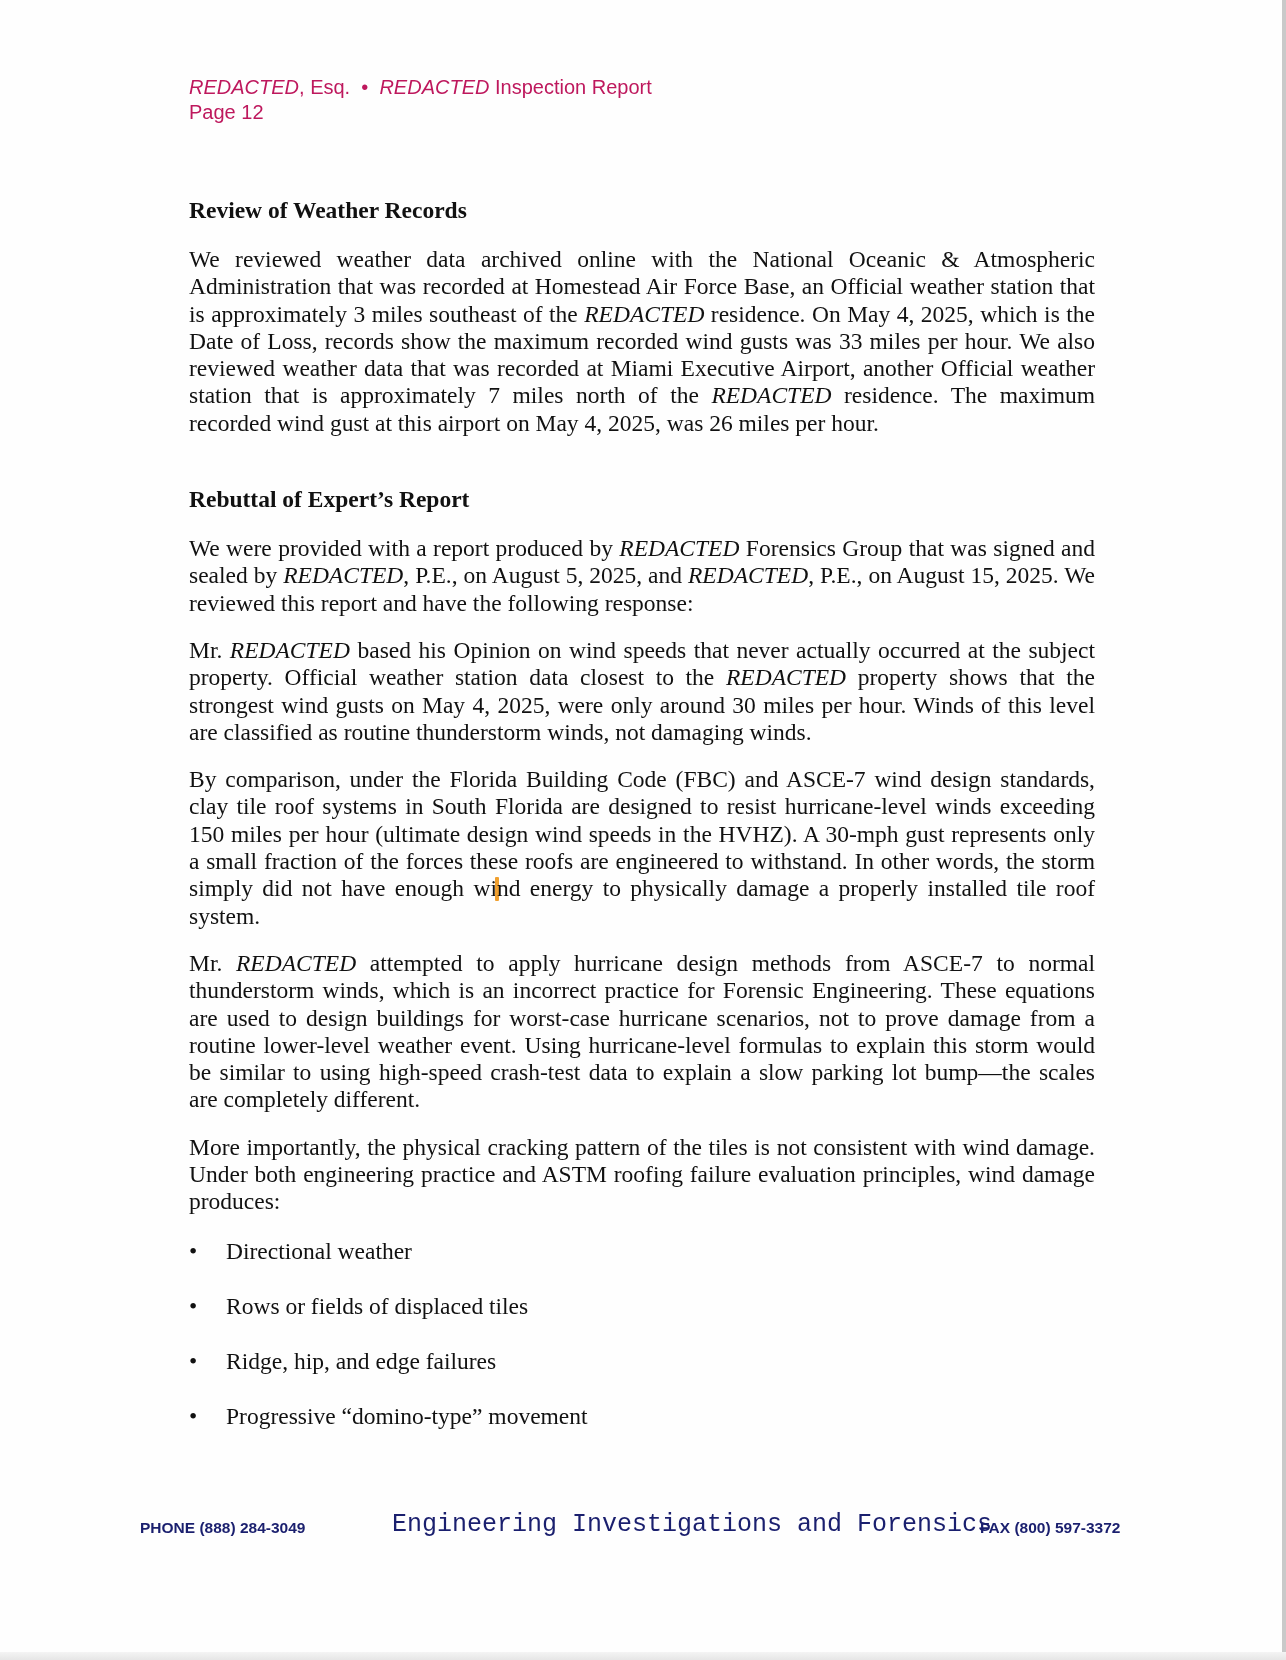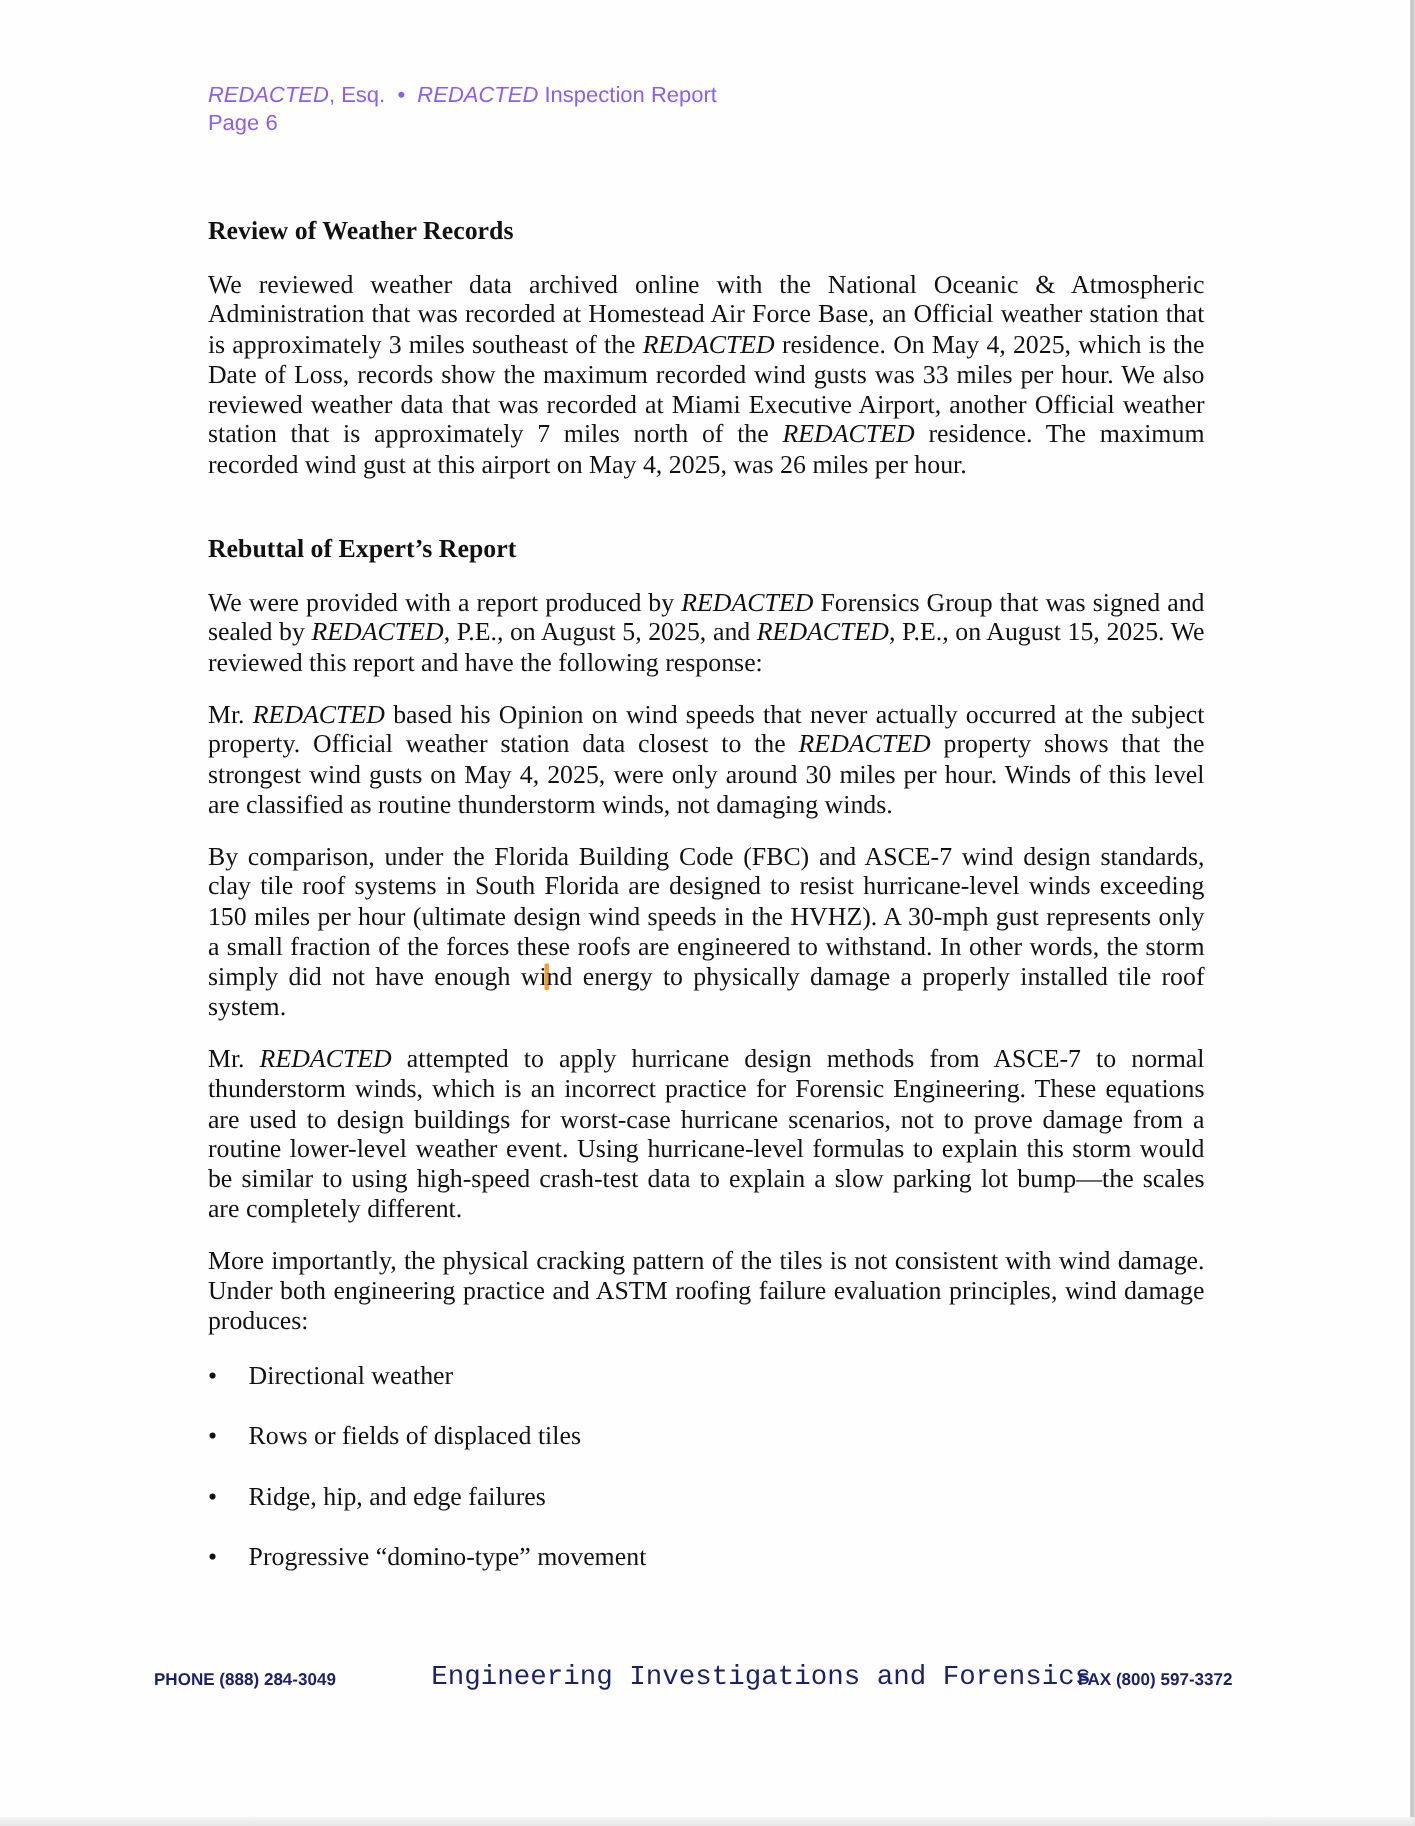--- a/index.html
+++ b/index.html
@@ -17,21 +17,21 @@
     position: absolute; right: 0; top: 0; width: 4px; height: 1660px;
     background: #c9c9c9;
   }
   .bottom-edge {
     position: absolute; left: 0; bottom: 0; width: 1286px; height: 8px;
     background: linear-gradient(#f4f4f4, #e6e6e6);
   }
   .header {
     position: absolute; left: 189px; top: 75px;
     font-family: "Liberation Sans", "DejaVu Sans", sans-serif;
-    font-size: 20px; line-height: 25px; color: #8b5cf6;
+    font-size: 20px; line-height: 25px; color: #be185d;
   }
   .header i { font-style: italic; }
   .content {
     position: absolute; left: 189px; top: 196px; width: 906px;
     font-size: 23.5px; line-height: 27.3px;
   }
   h2 {
     font-size: 23.5px; font-weight: bold; margin: 0 0 22px 0; line-height: 28px;
   }
   p { margin: 0 0 20px 0; text-align: justify; }
@@ -57,21 +57,21 @@
   .footer .tag { position: absolute; left: 392px; top: 0; font-size: 25px; font-family: Liberation Mono, monospace; }
   .footer .fax { position: absolute; left: 980px; top: 9px; font-size: 15.5px; font-weight: bold; }
 </style>
 </head>
 <body>
 
 <div class="page">
 
   <div class="header">
     <div><i>REDACTED</i><span>, Esq.</span>&nbsp; <span>•</span>&nbsp; <i>REDACTED</i><span> Inspection Report</span></div>
-    <div>Page 6</div>
+    <div>Page 12</div>
   </div>
 
   <div class="content">
     <h2>Review of Weather Records</h2>
     <p><span>We reviewed weather data archived online with the National Oceanic &amp; Atmospheric Administration that was recorded at Homestead Air Force Base, an Official weather station that is approximately 3 miles southeast of the </span><i>REDACTED</i><span> residence.  On May 4, 2025, which is the Date of Loss, records show the maximum recorded wind gusts was 33 miles per hour.  We also reviewed weather data that was recorded at Miami Executive Airport, another Official weather station that is approximately 7 miles north of the </span><i>REDACTED</i><span> residence. The maximum recorded wind gust at this airport on May 4, 2025, was 26 miles per hour.</span></p>
 
     <div class="sec-gap"></div>
 
     <h2>Rebuttal of Expert’s Report</h2>
     <p><span>We were provided with a report produced by </span><i>REDACTED</i><span> Forensics Group that was signed and sealed by </span><i>REDACTED</i><span>, P.E., on August 5, 2025, and </span><i>REDACTED</i><span>, P.E., on August 15, 2025.  We reviewed this report and have the following response:</span></p>

